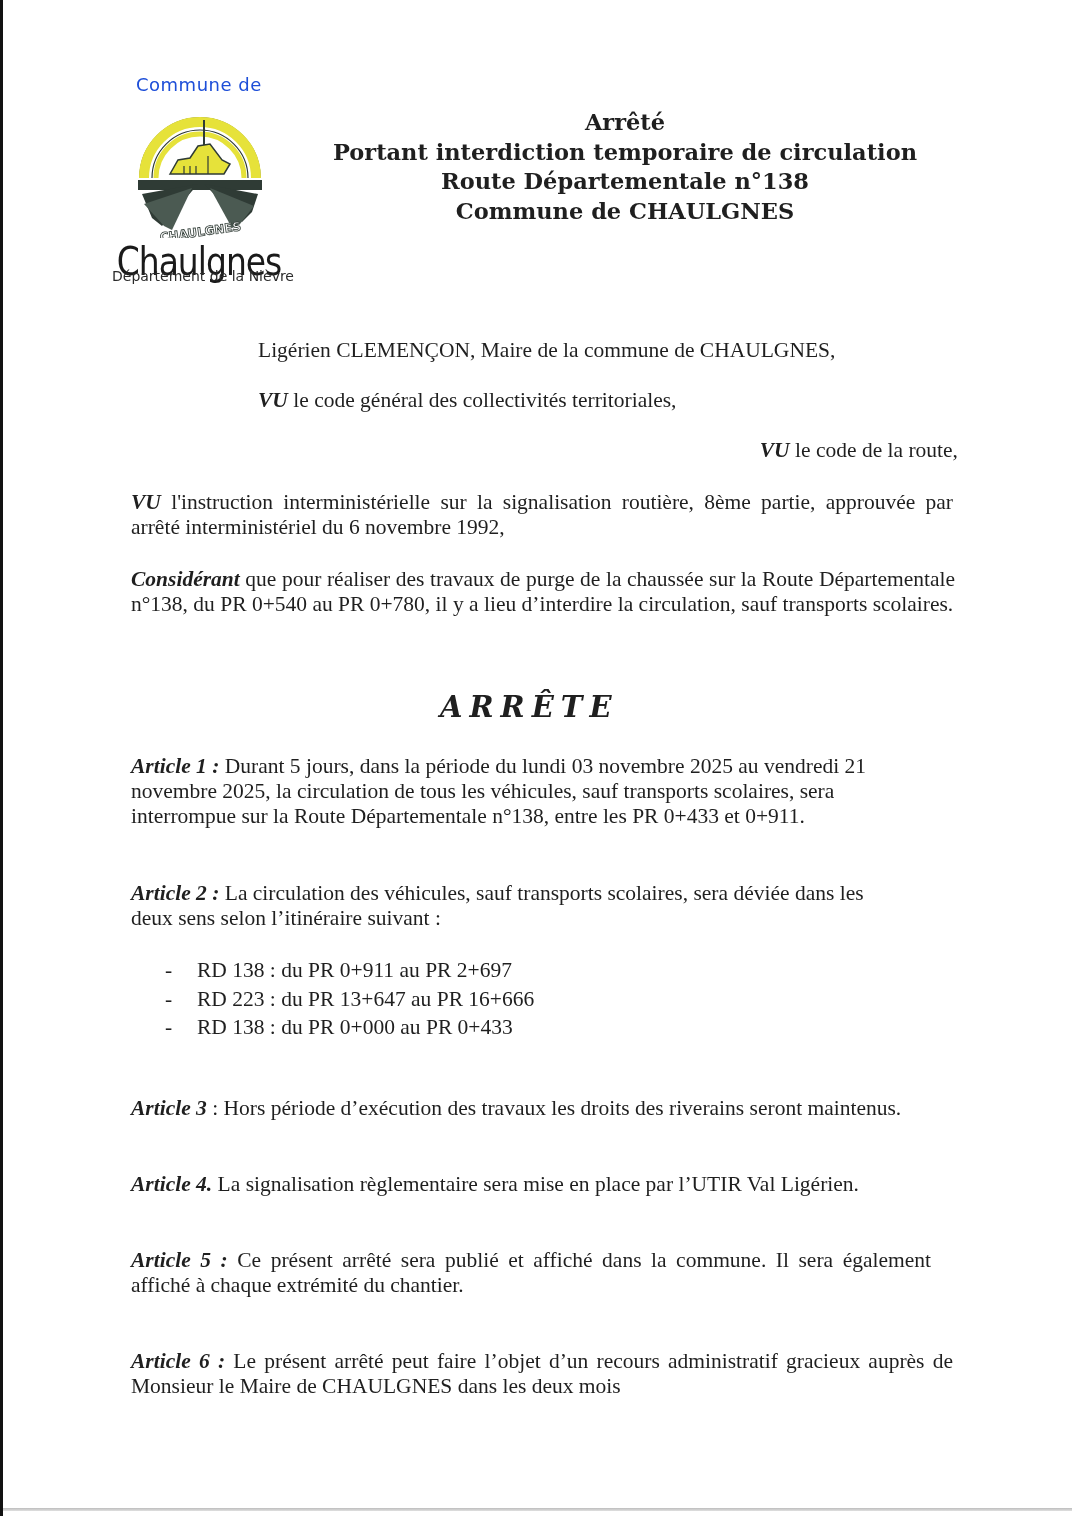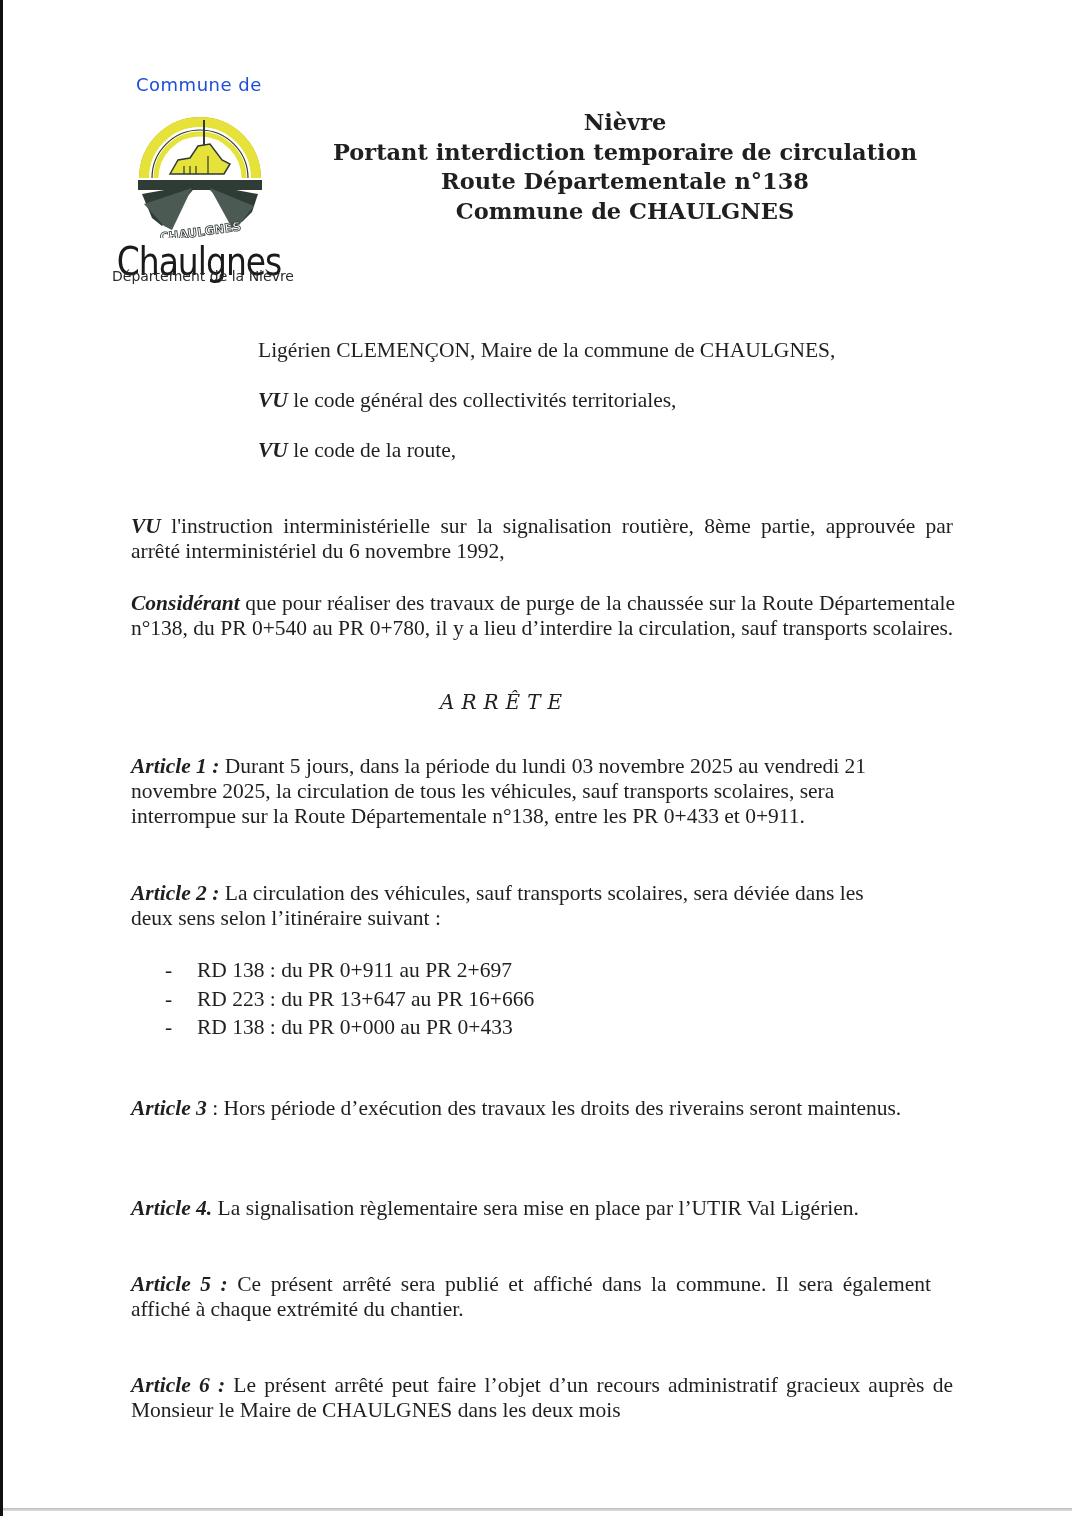--- a/index.html
+++ b/index.html
@@ -22,24 +22,24 @@
     .logo-dept { position: absolute; left: 0; top: 196px; width: 190px; font-family: "DejaVu Sans", sans-serif;
       font-size: 14px; color: #2a2a2a; }
 
     
     .title-block { position: absolute; left: 310px; top: 108px; width: 630px; text-align: center;
       font-family: "DejaVu Serif", serif; font-weight: bold; font-size: 22.5px; line-height: 29.6px; color: #1f1f1f; }
     .title-block div { white-space: nowrap; }
 
     .para { position: absolute; font-size: 21.5px; line-height: 25px; color: #1f1f1f; }
     .para .kw { font-weight: bold; font-style: italic; }
-    .justify { text-align: justify; text-align-last: left; margin-top: 24px; }
+    .justify { text-align: justify; text-align-last: left; }
 
     .arrete-heading { position: absolute; left: 440px; top: 690px; font-family: "DejaVu Serif", serif;
-      font-weight: normal; font-style: italic; font-size: 20px; letter-spacing: 7px; color: #1f1f1f; }
+      font-weight: bold; font-style: italic; font-size: 29px; letter-spacing: 7px; color: #1f1f1f; }
 
     .itinerary { position: absolute; left: 165px; top: 956px; list-style: none; margin: 0; padding: 0;
       font-size: 21.5px; line-height: 28.7px; }
     .itinerary li { position: relative; padding-left: 32px; }
     .itinerary li::before { content: "-"; position: absolute; left: 0; top: 0; }
 
     .art4-label { font-weight: bold; font-style: normal; }
   </style>
 </head>
 <body>
@@ -68,33 +68,33 @@
     <path d="M12 96 L60 80 L40 122 L32 118 Z" fill="#4b5a52"></path>
     <path d="M126 86 L72 76 L110 114 L120 104 Z" fill="#2f3b35"></path>
     <path d="M122 98 L78 80 L100 120 L108 116 Z" fill="#4b5a52"></path>
     <text x="68" y="128" text-anchor="middle" font-family="DejaVu Sans, sans-serif" font-size="12" font-weight="bold" fill="#f5f5f5" stroke="#2f3b35" stroke-width="0.8" transform="rotate(-8 68 120)">CHAULGNES</text>
   </svg>
   <div class="logo-name">Chaulgnes</div>
   <div class="logo-dept">Département de la Nièvre</div>
 </div>
 
 <div class="title-block">
-  <div>Nièvre</div>
+  <div>Arrêté</div>
   <div>Portant interdiction temporaire de circulation</div>
   <div>Route Départementale n°138</div>
   <div>Commune de CHAULGNES</div>
 </div>
 
 <div class="para" style="left:258px; top:338px; width:700px;">Ligérien CLEMENÇON, Maire de la commune de CHAULGNES,</div>
 
 <div class="para" style="left:258px; top:388px; width:700px;">
   <span class="kw">VU</span><span> le code général des collectivités territoriales,</span>
 </div>
 
-<div class="para" style="left:258px; top:438px; width:700px;">
+<div class="para" style="left:258px; top:438px; width:700px;text-align:right;">
   <span class="kw">VU</span><span> le code de la route,</span>
 </div>
 
 <div class="para justify" style="left:131px; top:490px; width:822px;">
   <span class="kw">VU</span><span> l'instruction interministérielle sur la signalisation routière, 8ème partie, approuvée par arrêté interministériel du 6 novembre 1992,</span>
 </div>
 
 <div class="para justify" style="left:131px; top:567px; width:824px;">
   <span class="kw">Considérant</span><span> que pour réaliser des travaux de purge de la chaussée sur la Route Départementale n°138, du PR 0+540 au PR 0+780, il y a lieu d’interdire la circulation, sauf transports scolaires.</span>
 </div>

